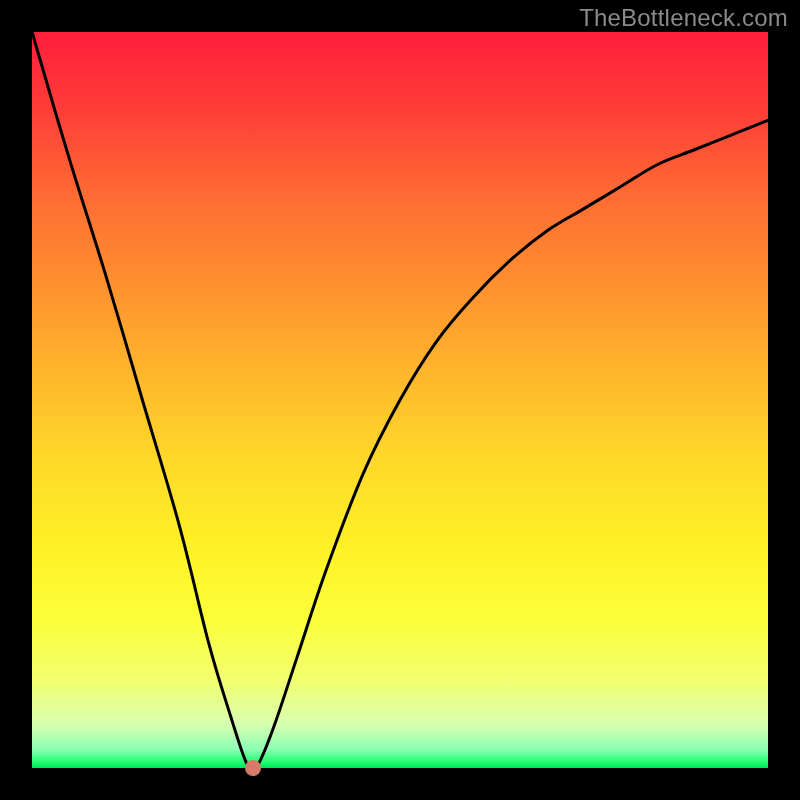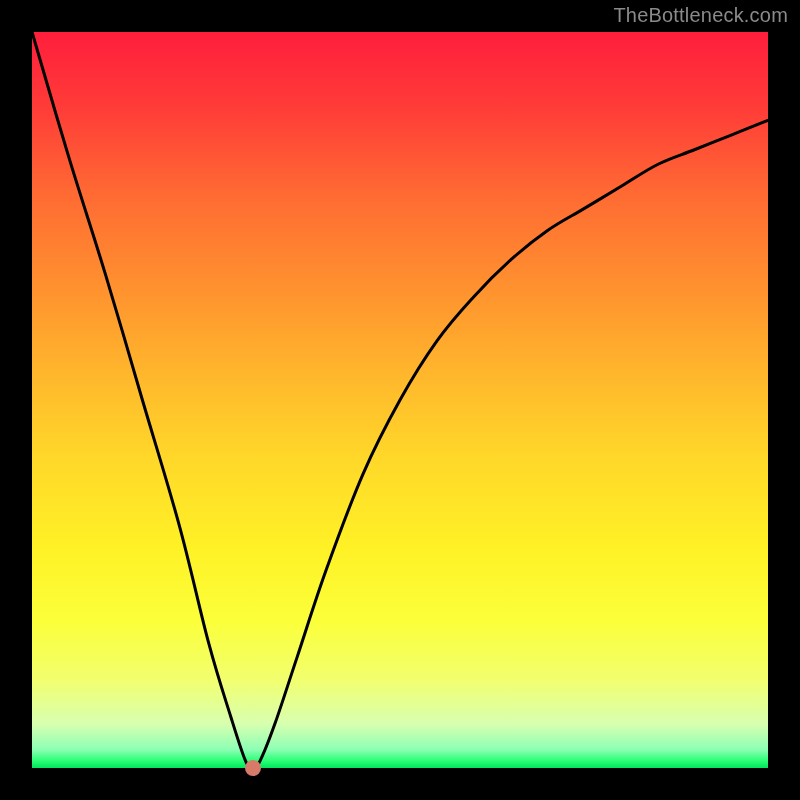--- a/index.html
+++ b/index.html
@@ -64,21 +64,21 @@
     border-radius: 50%;
     background: #d87a6a;
     transform: translate(-50%, -50%);
   }
 
   .watermark {
     position: absolute;
     top: 4px;
     right: 12px;
     color: #8a8a8a;
-    font-size: 20px;
+    font-size: 24px;
     letter-spacing: 0.2px;
     user-select: none;
   }
 </style>
 </head>
 <body>
 
 <div class="frame top"></div>
 <div class="frame bottom"></div>
 <div class="frame left"></div>

